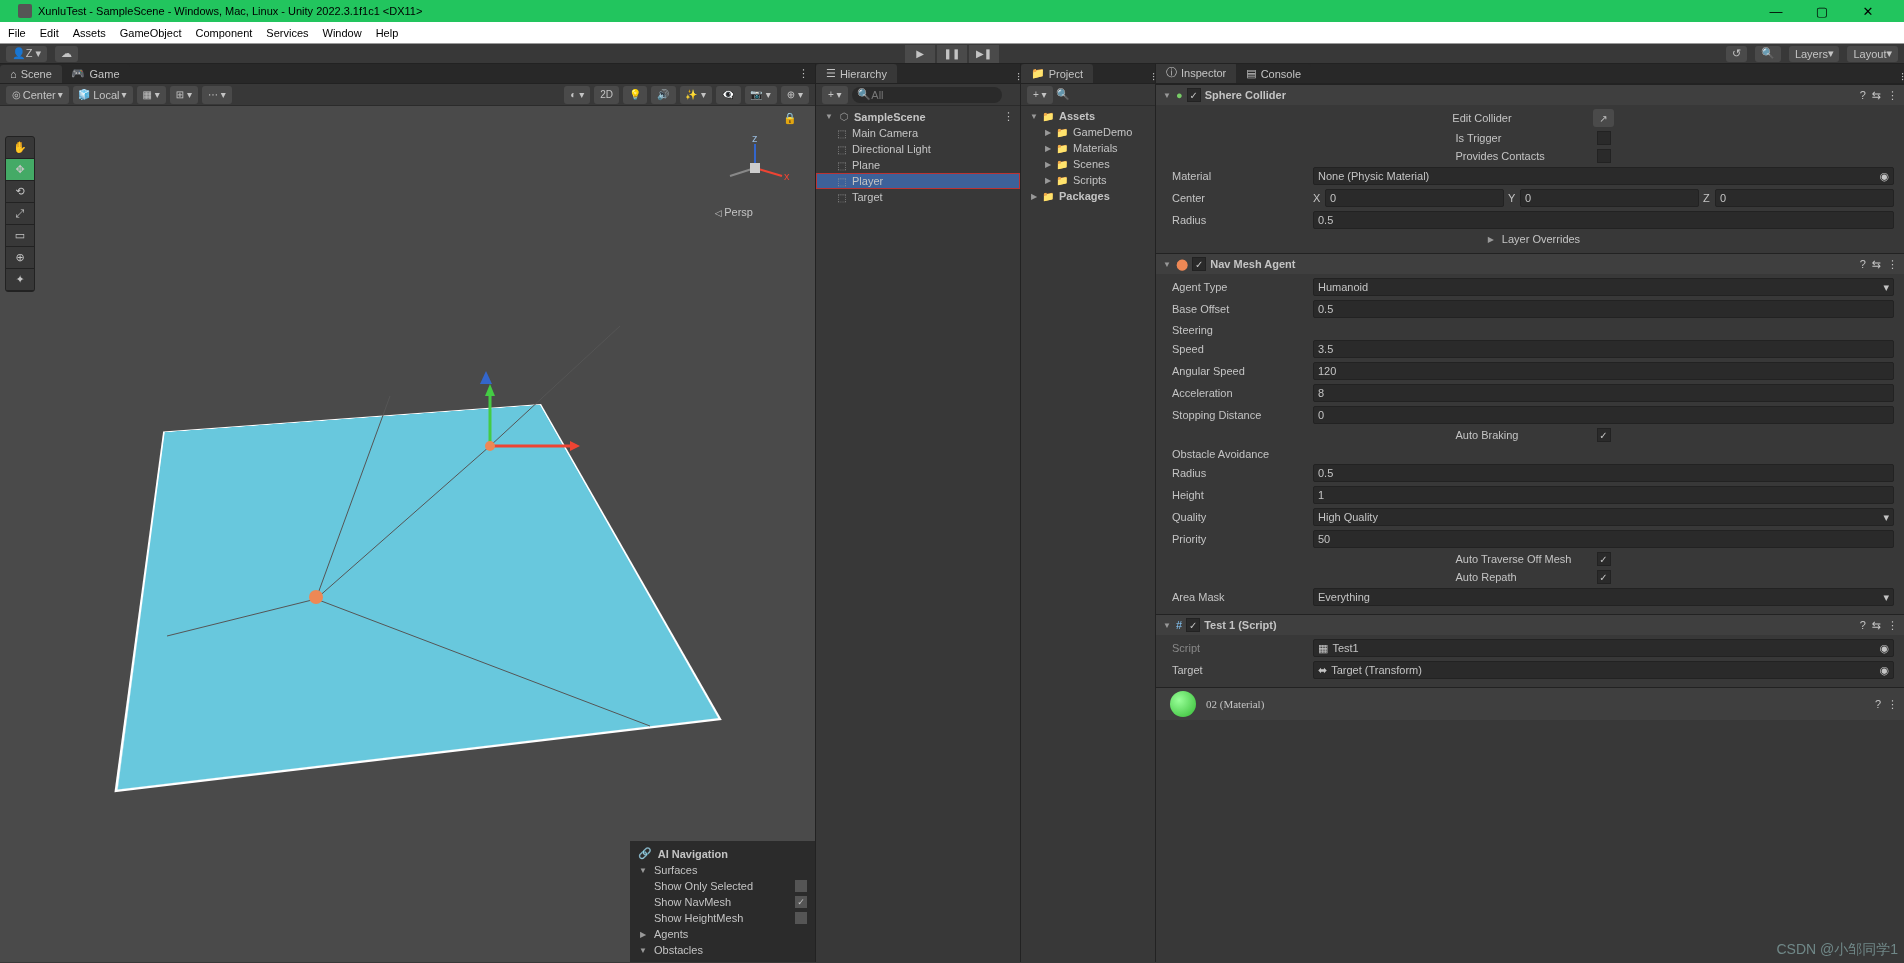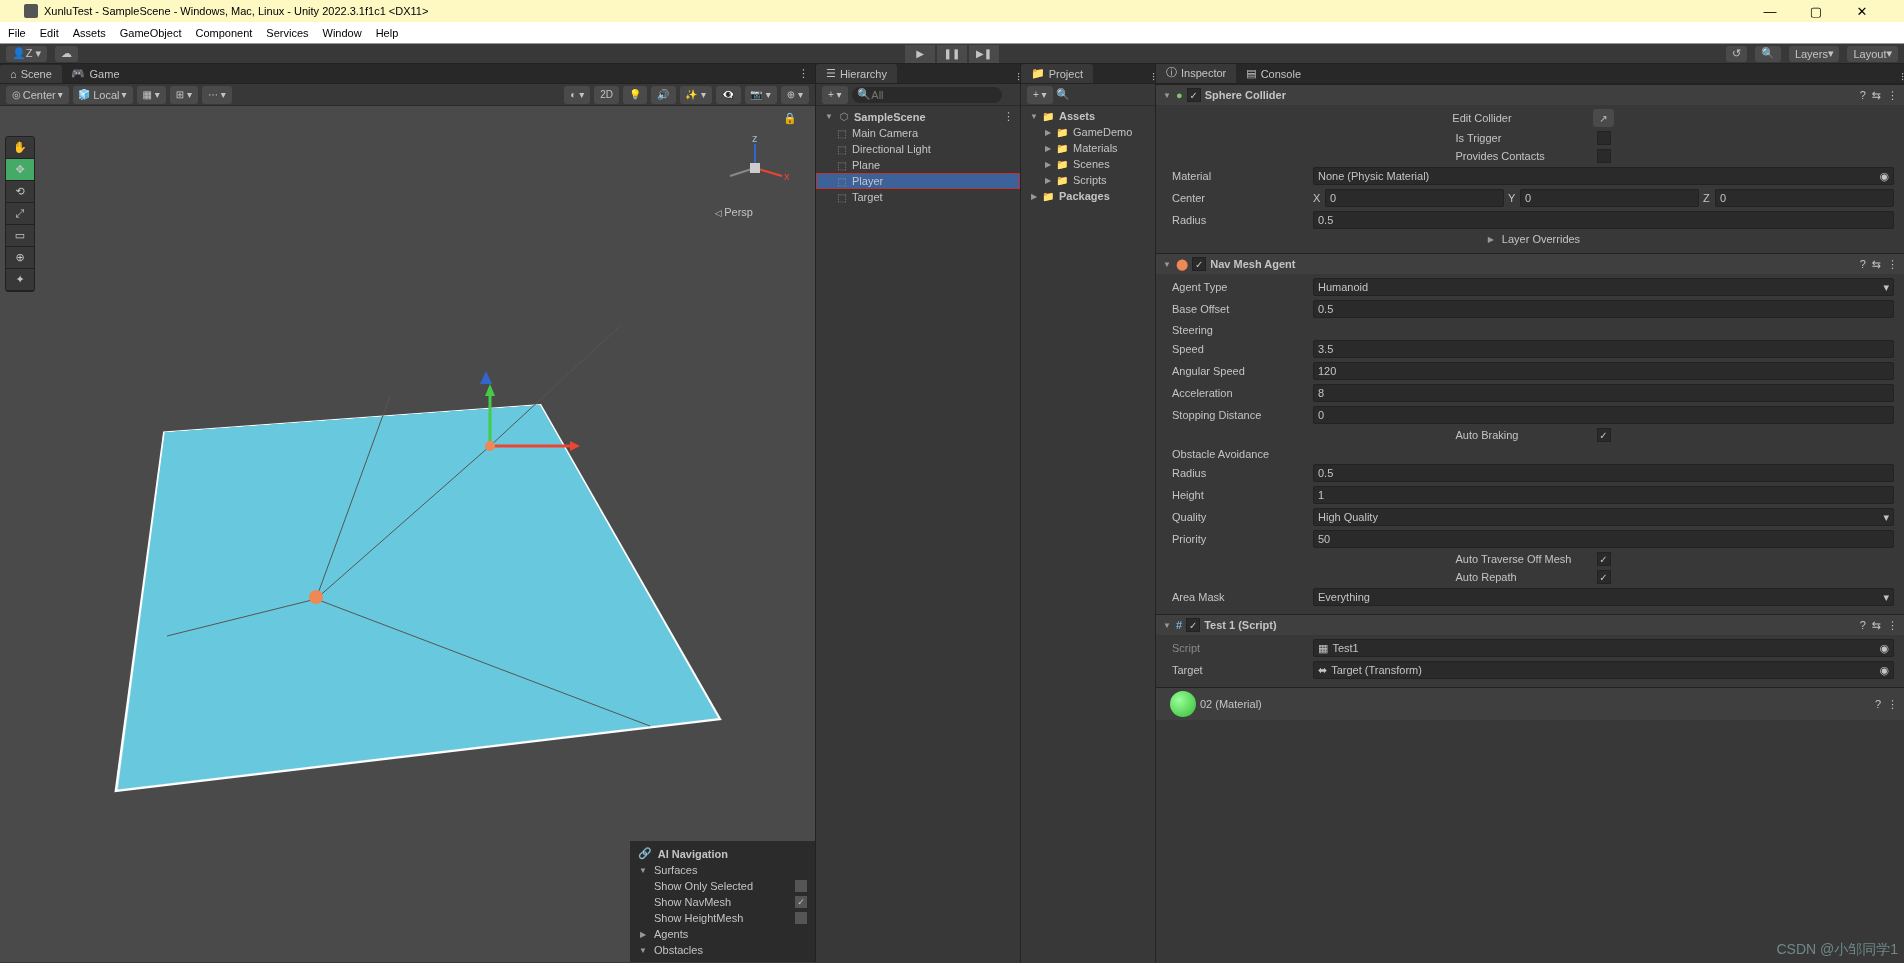--- a/index.html
+++ b/index.html
@@ -1,17 +1,17 @@
 <!DOCTYPE html>
 <html><head>
 <meta charset="utf-8">
 <style>
 * { margin:0; padding:0; box-sizing:border-box; font-family:"Segoe UI",Arial,sans-serif; font-size:11px; color:#c4c4c4; user-select:none; }
 body { background:#383838; width:1904px; height:963px; overflow:hidden; }
-.titlebar { height:22px; background:#fef9c3; color:#000; display:flex; align-items:center; padding:0 24px; justify-content:space-between; }
+.titlebar { height:22px; background:#22c55e; color:#000; display:flex; align-items:center; padding:0 18px; justify-content:space-between; }
 .titlebar .left { display:flex; align-items:center; gap:6px; }
 .titlebar .left span{ color:#000; }
 .titlebar .wc { display:flex; gap:10px; }
 .titlebar .wc span{ width:36px; text-align:center; color:#000; font-size:13px; }
 .menubar { height:22px; background:#fff; display:flex; align-items:center; padding:0 8px; gap:14px; border-bottom:1px solid #999;}
 .menubar span{ color:#000; }
 .toolbar { height:20px; background:#383838; display:flex; align-items:center; padding:0 6px; justify-content:space-between; border-bottom:1px solid #222;}
 .toolbar .l,.toolbar .r{ display:flex; gap:8px; align-items:center;}
 .toolbar .pill{ background:#4a4a4a; border-radius:3px; padding:1px 6px; height:16px; display:flex; align-items:center;}
 .playctrl{ position:absolute; left:50%; transform:translateX(-50%); display:flex; gap:2px;}
@@ -506,21 +506,21 @@
               <span>Target (Transform)</span>
               <span style="margin-left:auto;">◉</span>
             </div>
           </div>
       </div>
     </div>
 
     <div class="comp">
       <div class="comp-h" style="align-items:center;">
         <div class="sphere"></div>
-        <span style="margin-left:0;">02 (Material)</span>
+        <span style="margin-left:6px;font-family:Liberation Serif, serif;">02 (Material)</span>
         <div class="r">
             <span>?</span>
             <span>⋮</span>
           </div>
       </div>
     </div>
   </div>
 </div>
 
 <div class="watermark">CSDN @小邹同学1</div>

